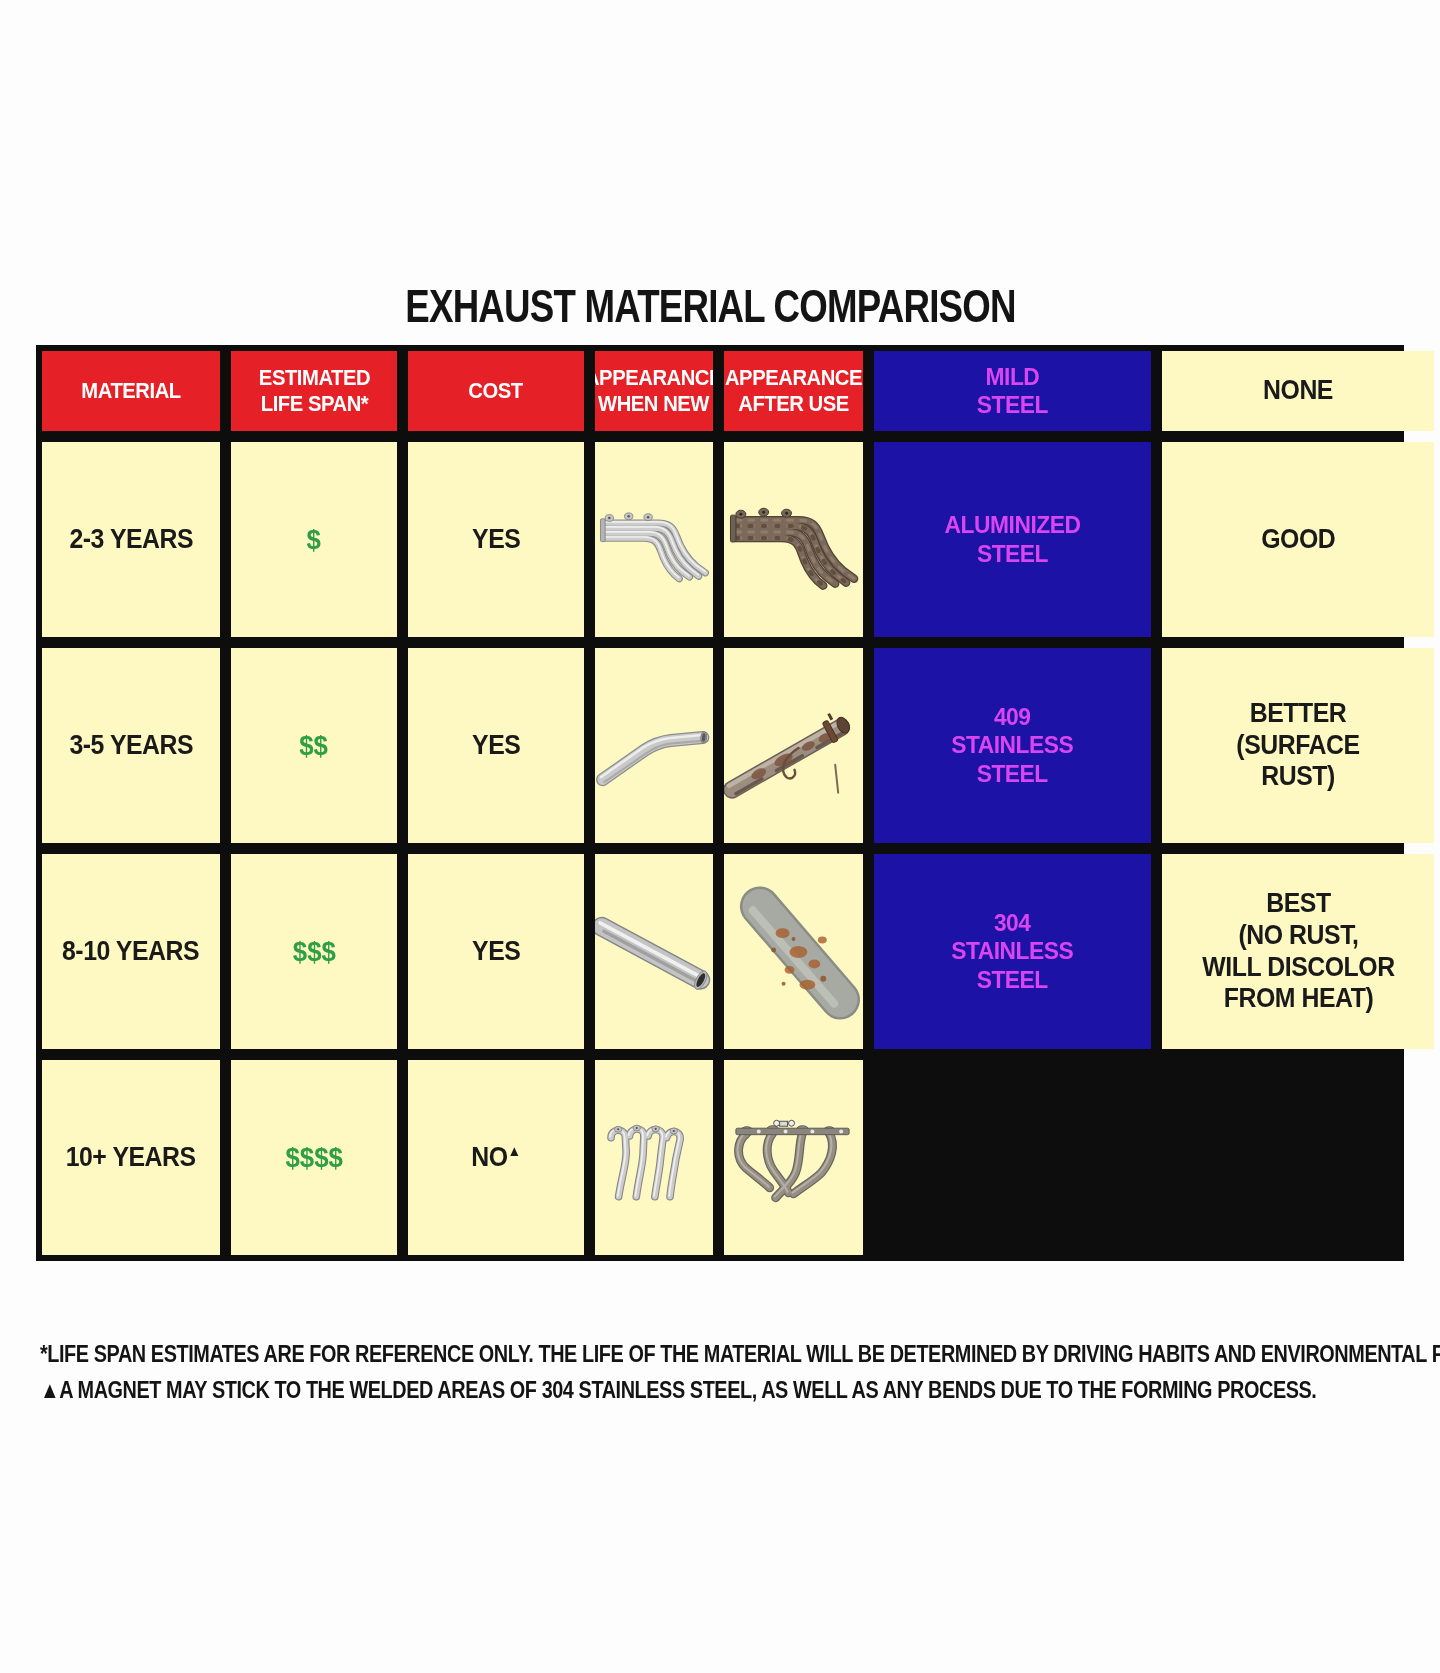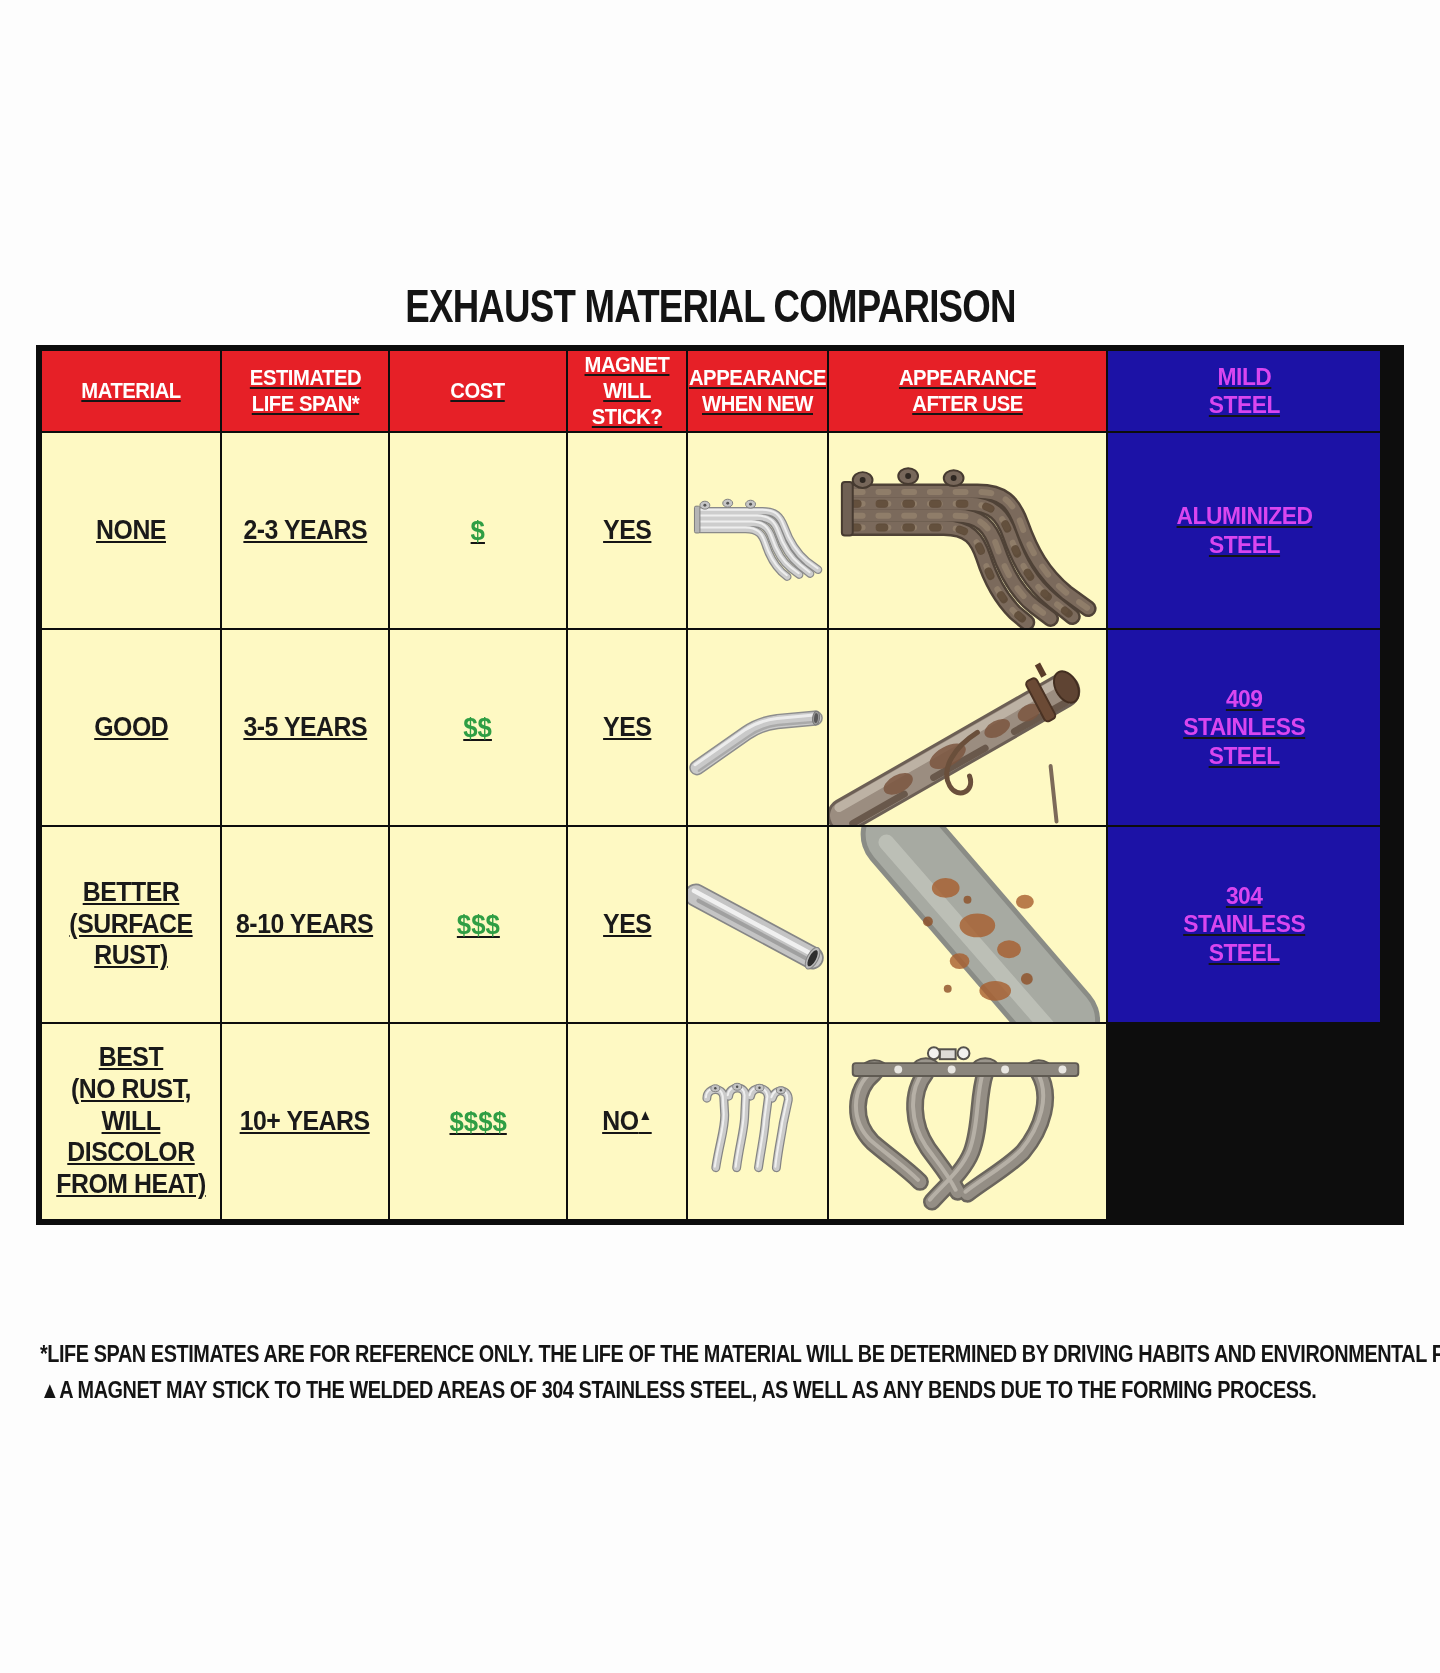--- a/index.html
+++ b/index.html
@@ -7,24 +7,23 @@
     position:relative;width:1440px;height:1673px;background:#fdfdfd;overflow:hidden;
     font-family:"Liberation Sans","DejaVu Sans",sans-serif;font-weight:bold;color:#151515;
   }
   .title{
     position:absolute;top:278px;left:0;width:1440px;margin:0;text-align:center;
     font-size:47px;letter-spacing:-1px;color:#141414;
     transform:scaleX(.78);transform-origin:47% 50%;white-space:nowrap;
   }
   .tbl{
     position:absolute;left:36px;top:345px;width:1368px;box-sizing:border-box;
-    background:#0d0d0d;padding:6px;display:grid;gap:2px;
+    background:#0d0d0d;padding:6px;display:grid;gap:11px;
     grid-template-columns:178px 166px 176px 118px 139px 277px 272px;
     grid-template-rows:80px 195px 195px 195px 195px;
-    text-decoration:underline;
   }
   .cell{
     display:flex;align-items:center;justify-content:center;text-align:center;
     background:#fef9c3;position:relative;overflow:hidden;
   }
   .cell .txt{white-space:pre-line;line-height:1.18;}
   .head{background:#e62027;color:#ffffff;}
   .head .txt{font-size:22px;letter-spacing:-.5px;transform:scaleX(.92);}
   .mat{background:#1c12a6;color:#d946ef;}
   .mat .txt{font-size:24px;letter-spacing:-.5px;transform:scaleX(.95);}
@@ -53,24 +52,20 @@
         <span class="txt">MATERIAL</span>
       </div>
     <div class="cell head">
         <span class="txt">ESTIMATED
 LIFE SPAN*</span>
       </div>
     <div class="cell head">
         <span class="txt">COST</span>
       </div>
     <div class="cell head">
-        <span class="txt">MAGNET
-WILL STICK?</span>
-      </div>
-    <div class="cell head">
         <span class="txt">APPEARANCE
 WHEN NEW</span>
       </div>
     <div class="cell head">
         <span class="txt">APPEARANCE
 AFTER USE</span>
       </div>
 
     <div class="cell mat">
         <span class="txt">MILD

